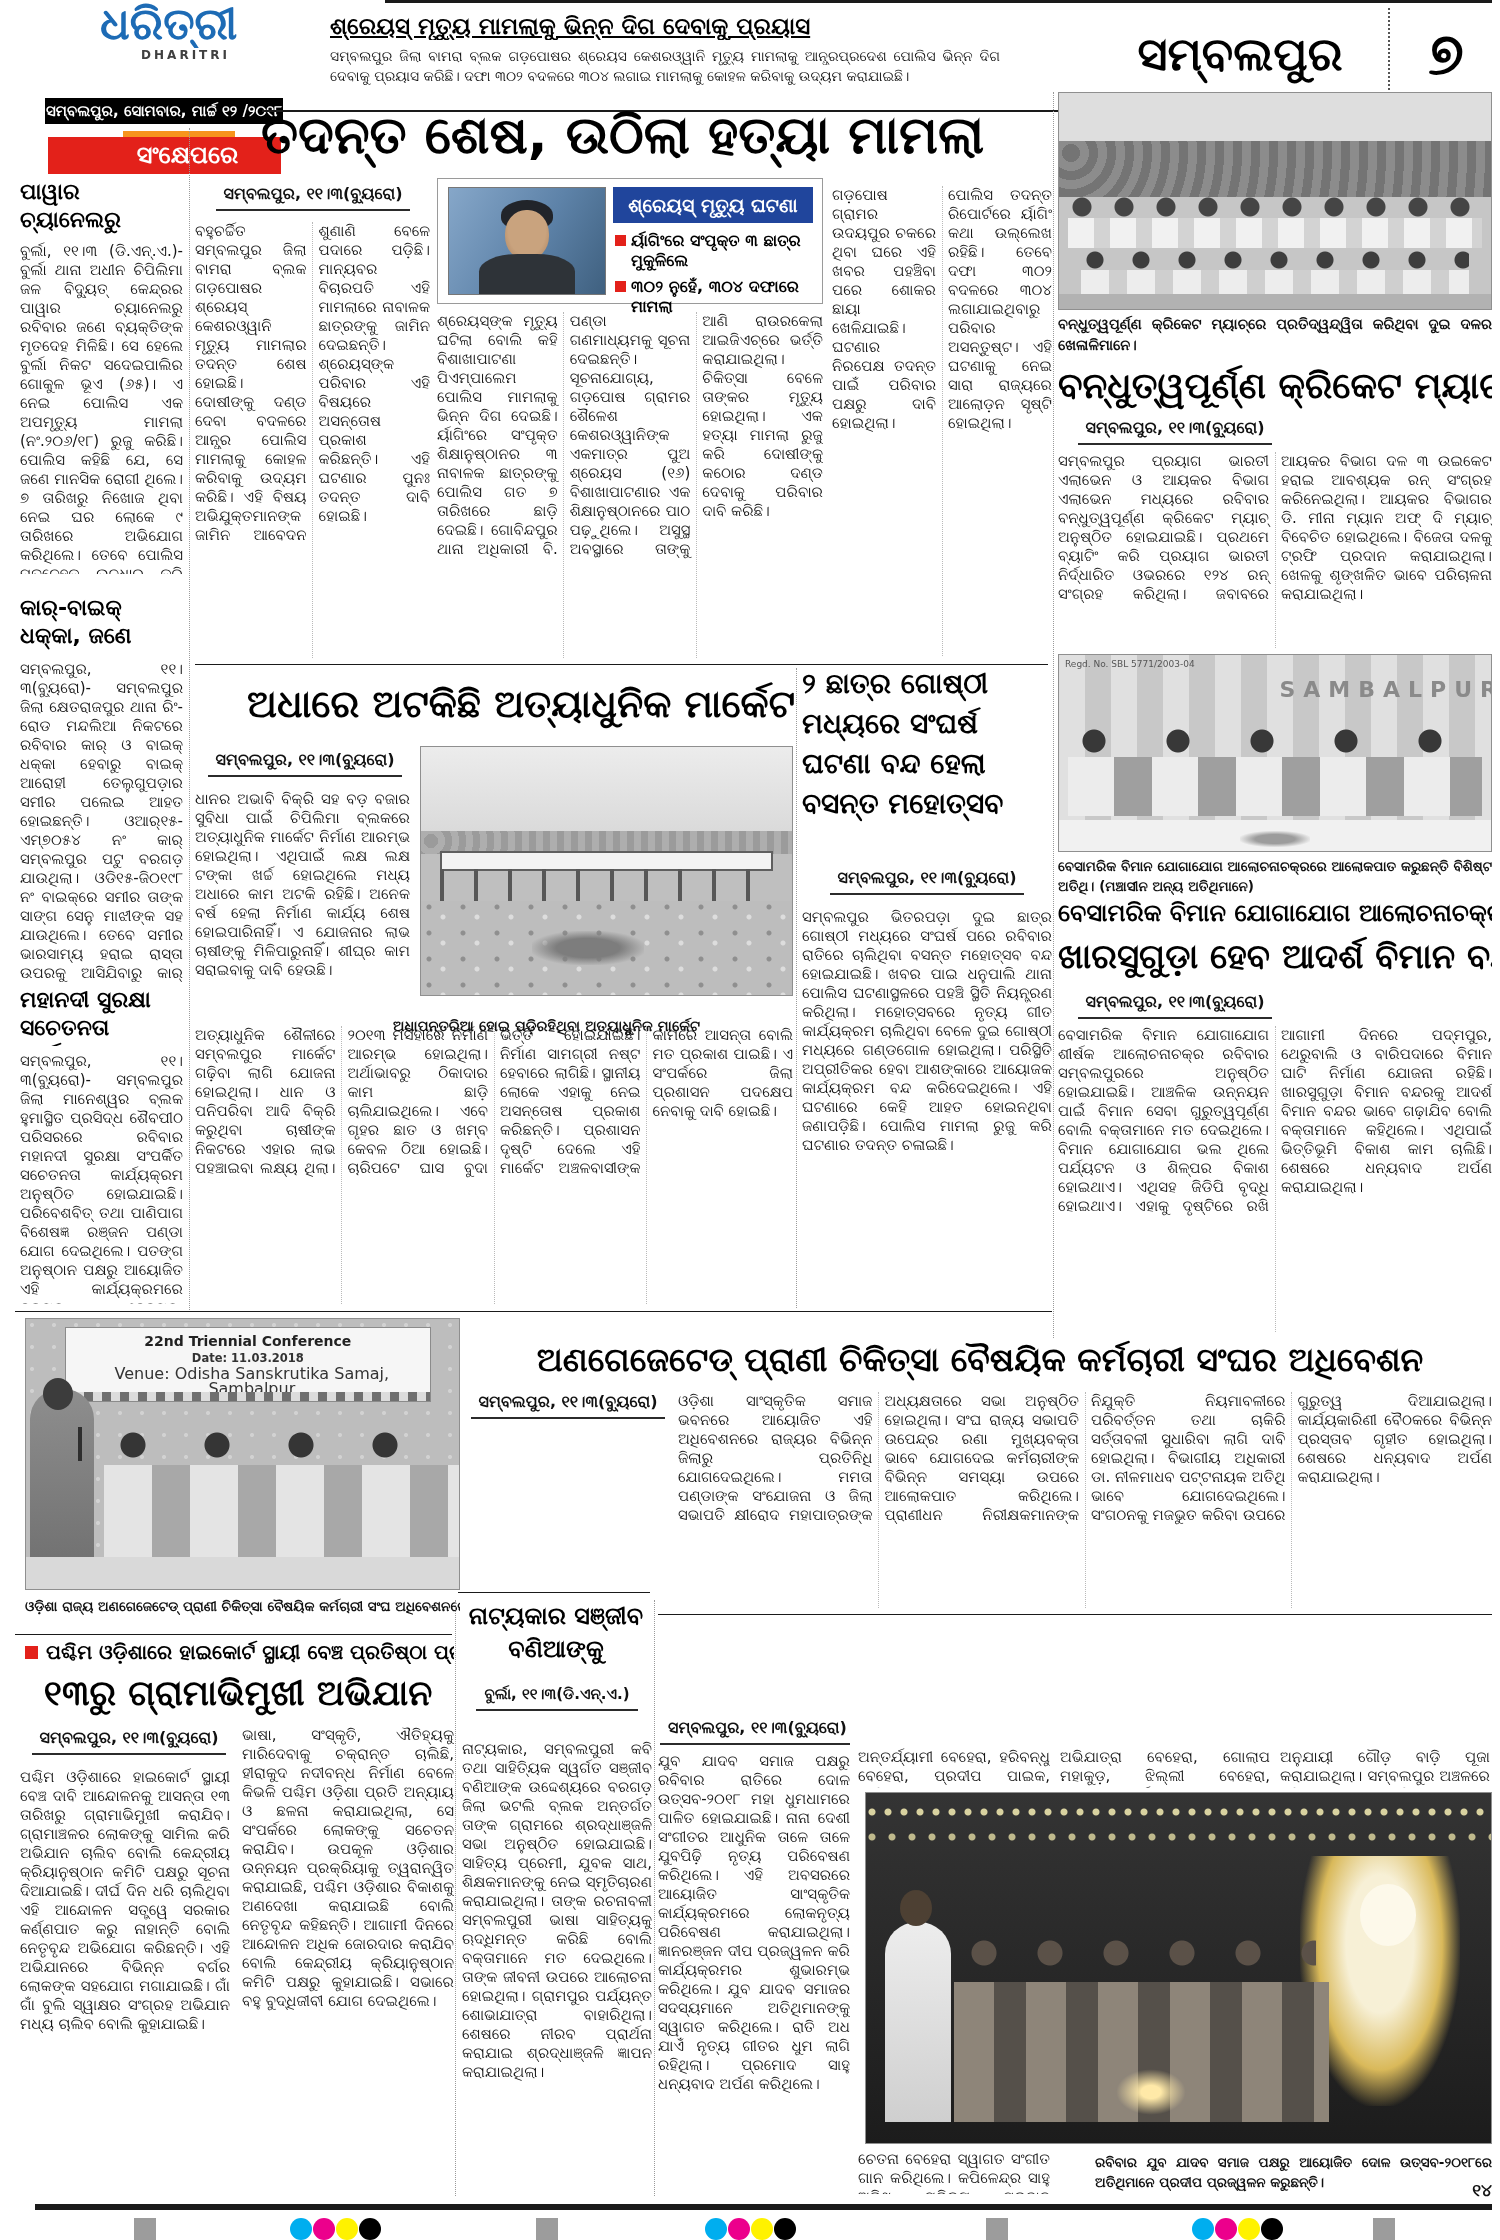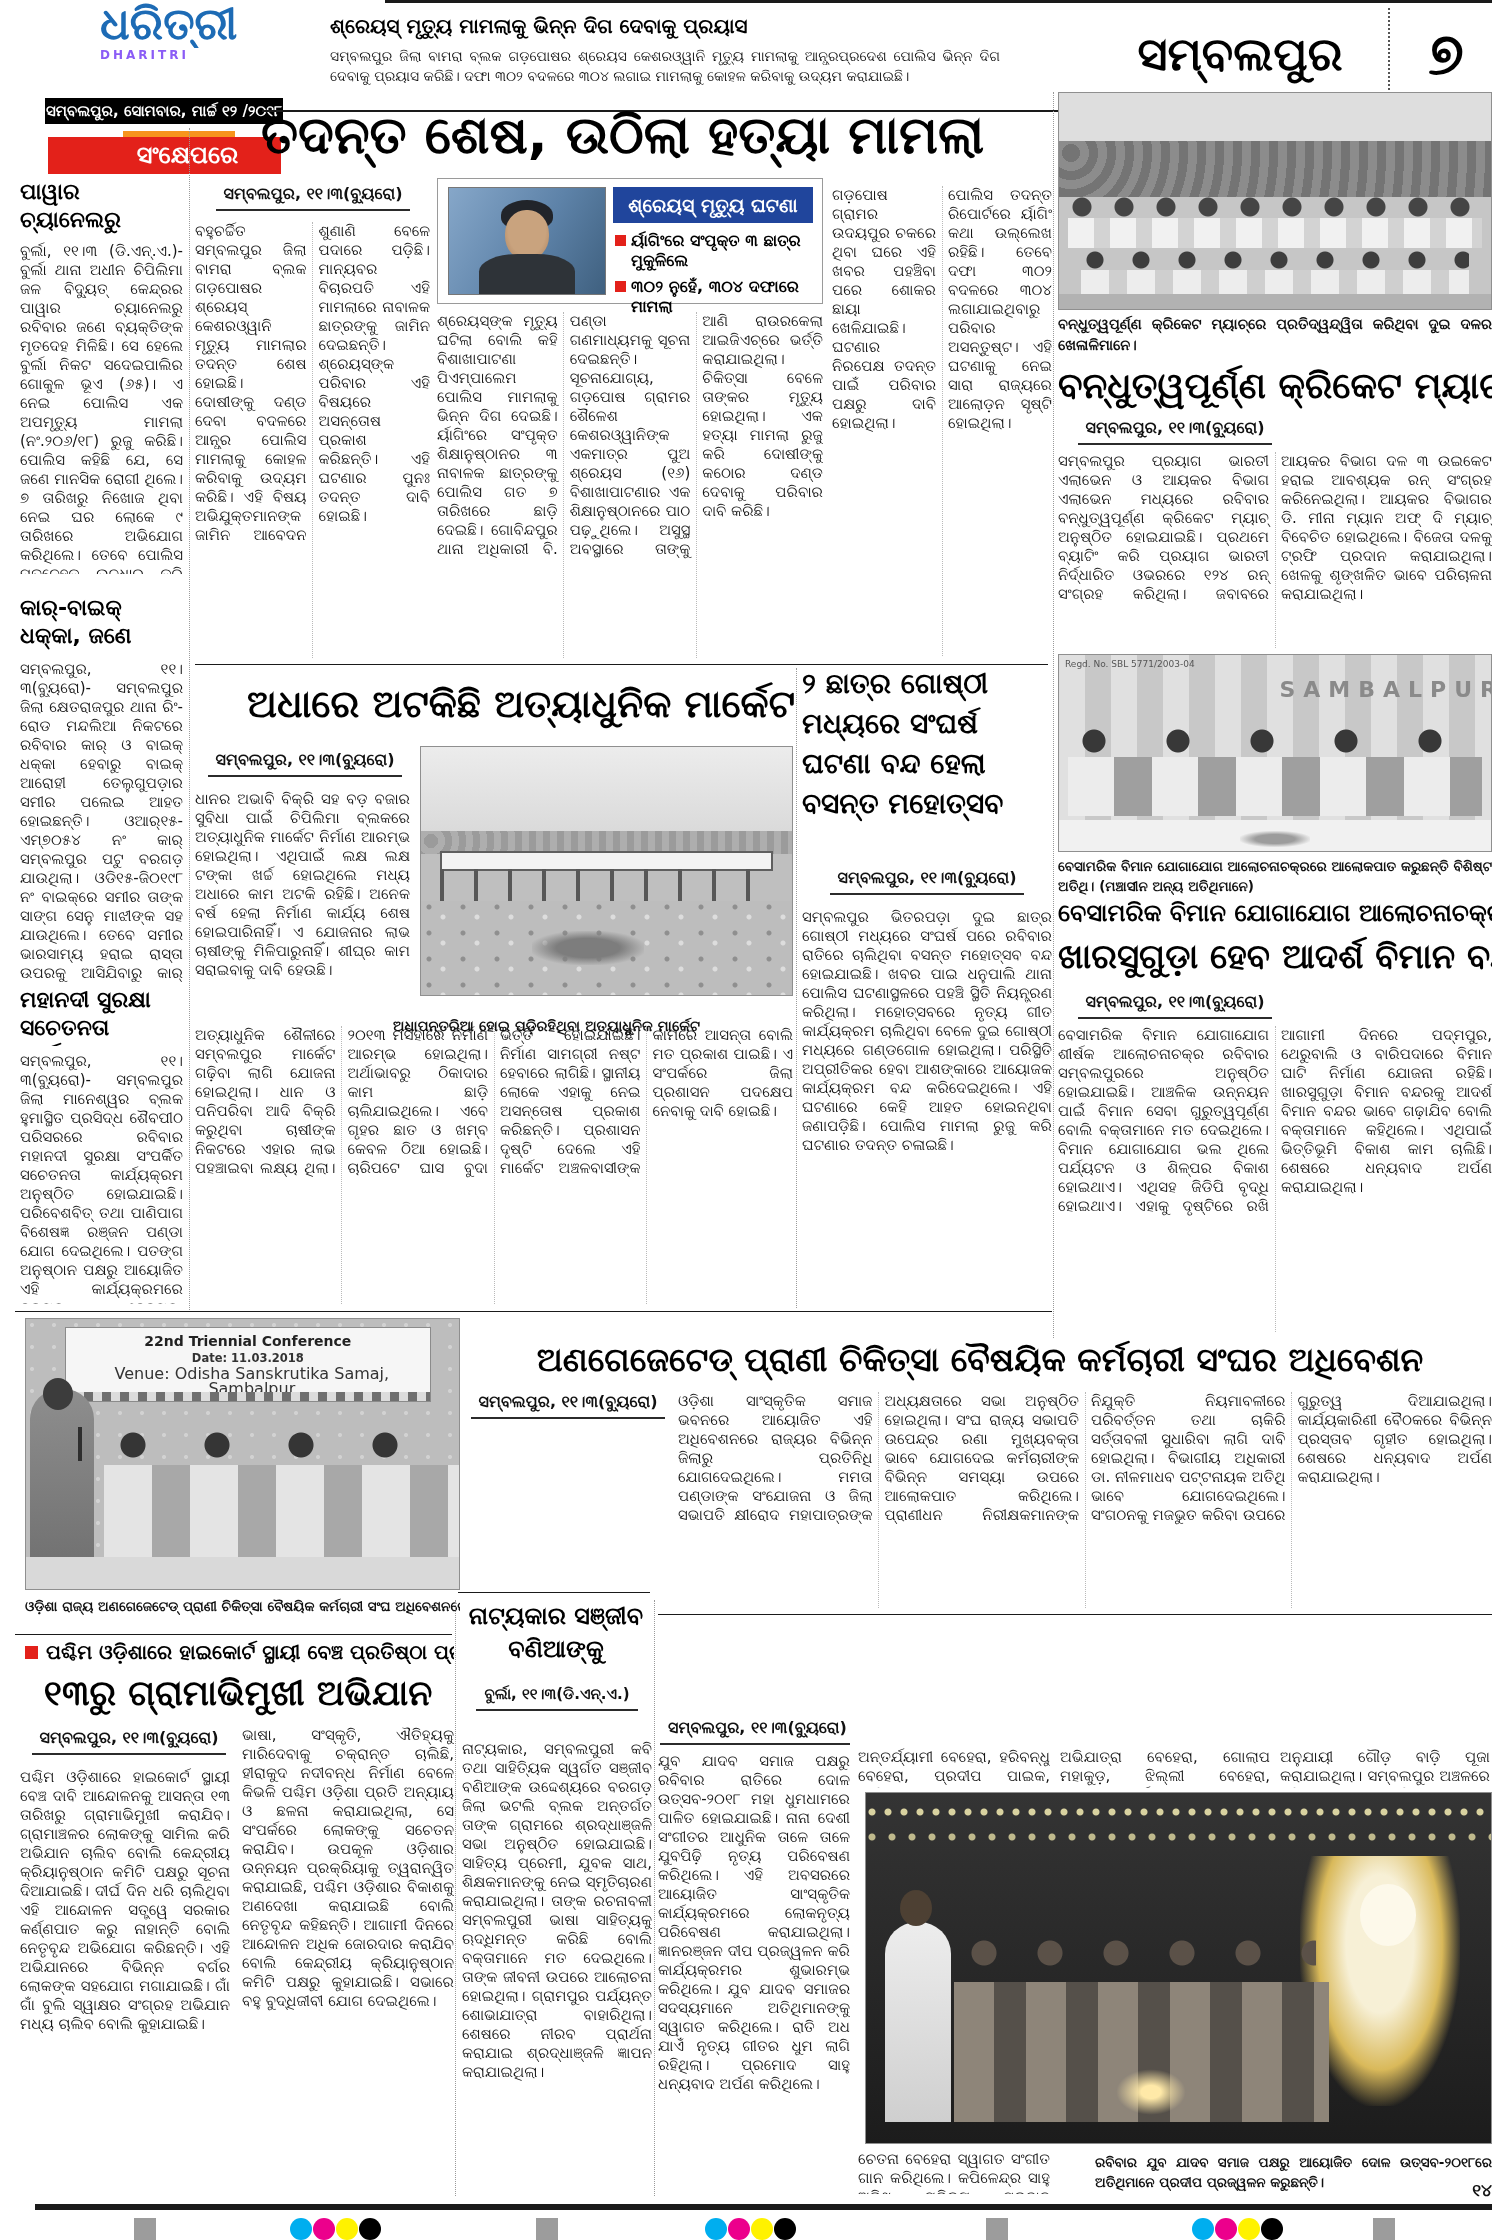--- a/index.html
+++ b/index.html
@@ -27,28 +27,28 @@
 </style>
 </head>
 <body>
 
 <div class="page">
 
   <div class="abs rule" style="left:385px;top:0;width:1107px;height:3px;"></div>
 
   <div class="abs" style="left:100px;top:0;width:140px;height:60px;">
     <div class="hl" style="font-size:44px;line-height:48px;color:#1d6bb5;white-space:nowrap;overflow:hidden;">ଧରିତ୍ରୀ</div>
-    <div style="font-size:12px;font-weight:700;color:#8b5cf6;letter-spacing:3px;text-align:left;width:130px;">DHARITRI</div>
+    <div style="font-size:12px;font-weight:700;color:#404040;letter-spacing:3px;text-align:right;width:130px;">DHARITRI</div>
   </div>
 
   <div class="abs" style="left:45px;top:98px;width:238px;height:26px;background:#000;color:#fff;font-weight:700;font-size:15px;line-height:26px;text-align:center;overflow:hidden;white-space:nowrap;">ସମ୍ବଲପୁର, ସୋମବାର, ମାର୍ଚ୍ଚ ୧୨ /୨୦୧୮</div>
 
   <div class="abs rule" style="left:262px;top:110px;width:1230px;height:2px;"></div>
 
-  <div class="abs hl" style="left:330px;top:12px;width:680px;font-size:20px;line-height:28px;white-space:nowrap;overflow:hidden;">ଶ୍ରେୟସ୍ ମୃତ୍ୟୁ ମାମଲାକୁ ଭିନ୍ନ ଦିଗ ଦେବାକୁ ପ୍ରୟାସ</div>
+  <div class="abs hl" style="left:330px;top:12px;width:680px;font-size:23px;line-height:28px;white-space:nowrap;overflow:hidden;text-decoration:underline;">ଶ୍ରେୟସ୍ ମୃତ୍ୟୁ ମାମଲାକୁ ଭିନ୍ନ ଦିଗ ଦେବାକୁ ପ୍ରୟାସ</div>
   <div class="abs" style="left:330px;top:46px;width:670px;height:42px;font-size:14px;line-height:20px;overflow:hidden;text-align:justify;">ସମ୍ବଲପୁର ଜିଲା ବାମରା ବ୍ଲକ ଗଡ଼ପୋଷର ଶ୍ରେୟସ କେଶରଓ୍ୱାନି ମୃତ୍ୟୁ ମାମଲାକୁ ଆନ୍ଧ୍ରପ୍ରଦେଶ ପୋଲିସ ଭିନ୍ନ ଦିଗ ଦେବାକୁ ପ୍ରୟାସ କରିଛି। ଦଫା ୩୦୨ ବଦଳରେ ୩୦୪ ଲଗାଇ ମାମଲାକୁ କୋହଳ କରିବାକୁ ଉଦ୍ୟମ କରାଯାଇଛି।</div>
 
   <div class="abs hl ctr" style="left:1110px;top:24px;width:260px;font-size:46px;line-height:60px;white-space:nowrap;overflow:hidden;">ସମ୍ବଲପୁର</div>
   <div class="abs" style="left:1388px;top:8px;height:94px;border-left:2px dotted #555;width:0;"></div>
   <div class="abs hl ctr" style="left:1400px;top:14px;width:92px;font-size:58px;line-height:80px;">୭</div>
 
   <div class="abs" style="left:123px;top:131px;width:112px;height:6px;background:#f7941d;"></div>
   <div class="abs" style="left:48px;top:137px;width:187px;height:37px;background:#e3211a;padding-left:46px;">
     <div class="hl ctr" style="color:#fff;font-size:24px;line-height:37px;white-space:nowrap;overflow:hidden;">ସଂକ୍ଷେପରେ</div>
   </div>

